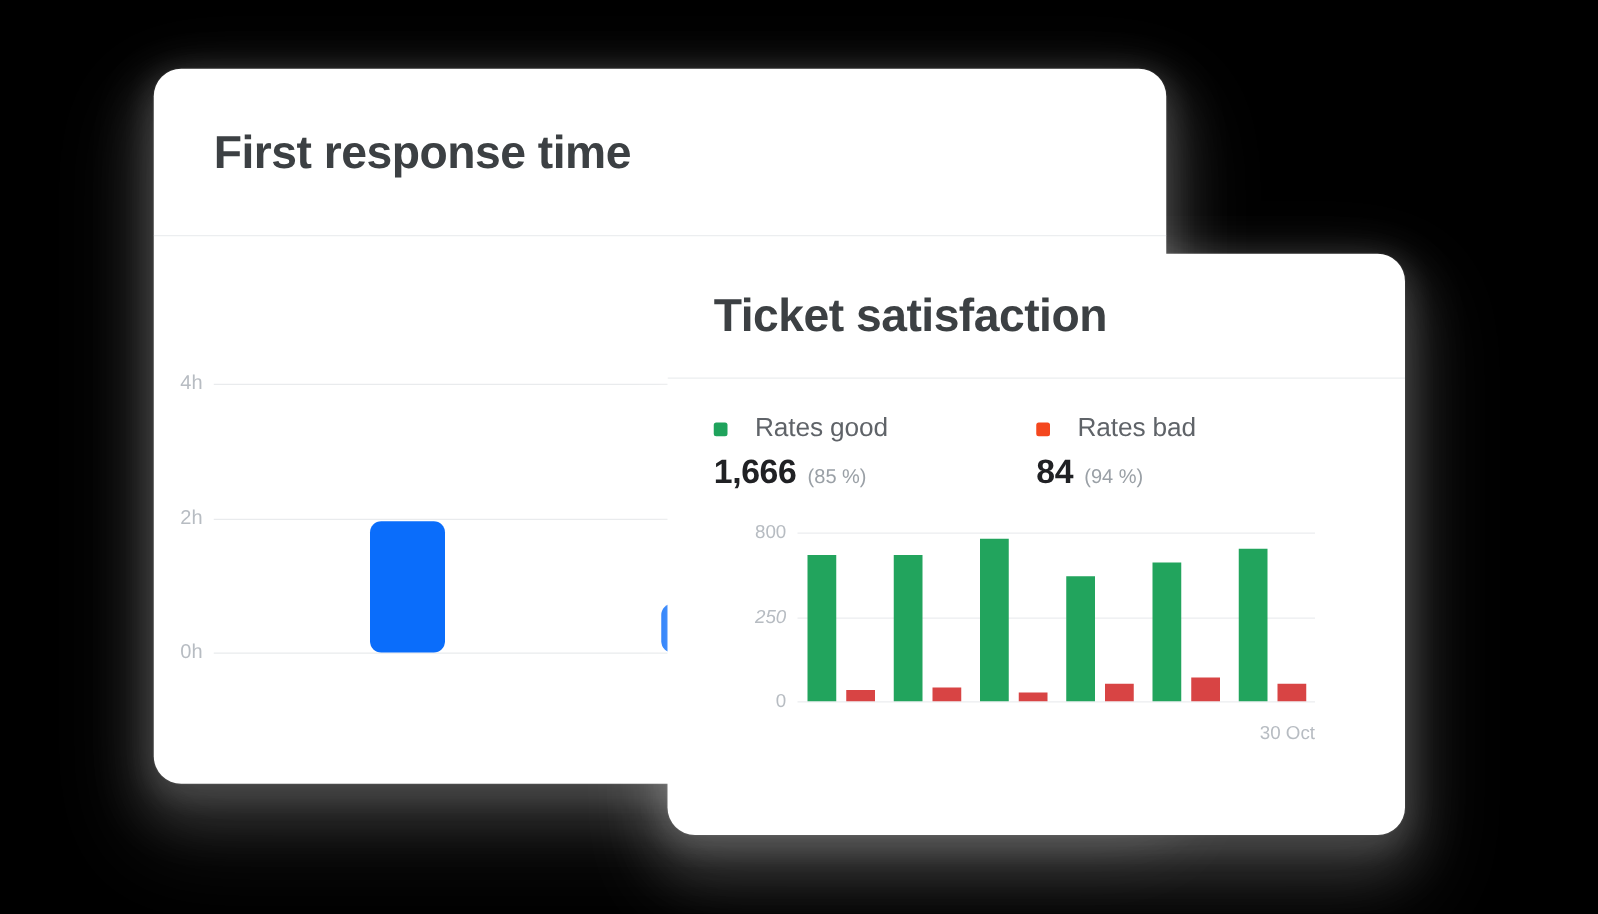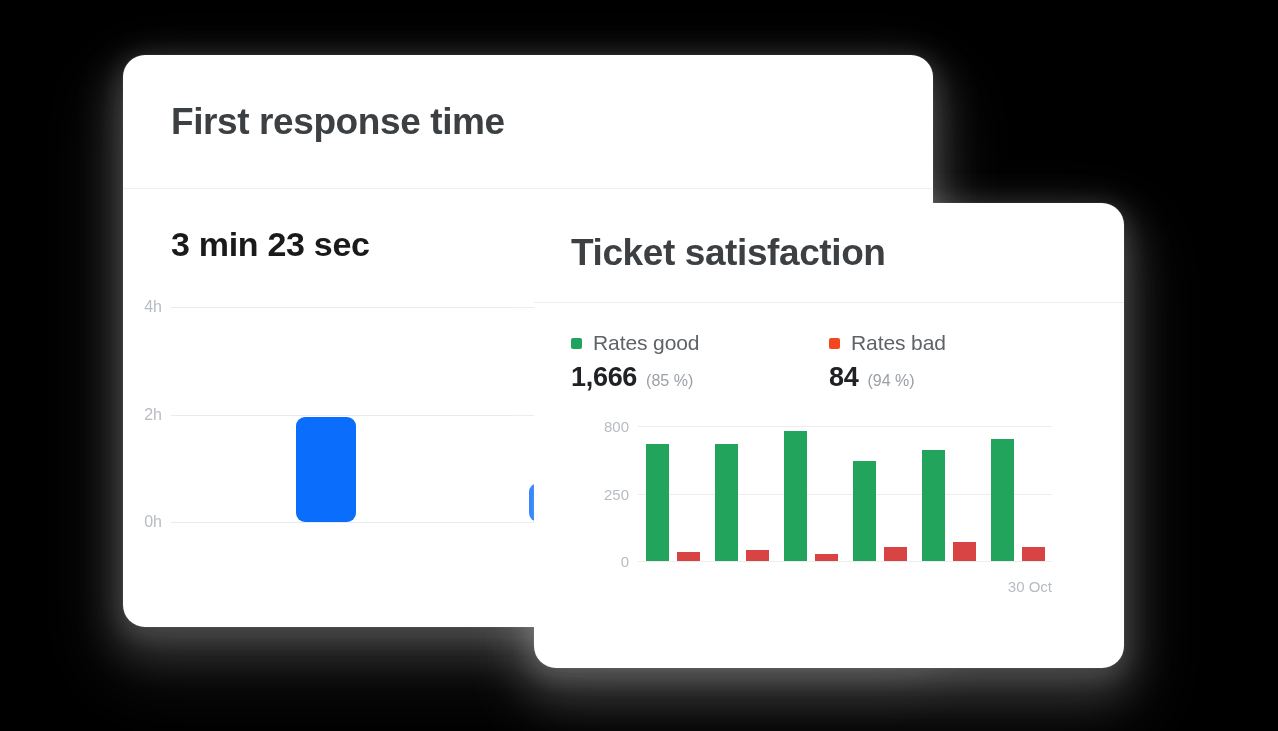--- a/index.html
+++ b/index.html
@@ -60,21 +60,21 @@
   }
   .blue-bar {
     position: absolute; bottom: 0;
     background: #0a6dfb; border-radius: 9px;
   }
 
   
   .sat-body { padding: 28px 37px 0 37px; position: relative; height: 364px; }
   .legend-row { display: flex; }
   .legend-block { width: 272px; }
-  .legend-head { display: flex; align-items: center; gap: 11px; }
+  .legend-head { display: flex; align-items: center; gap: 22px; }
   .legend-dot { width: 11px; height: 11px; border-radius: 2px; flex: none; }
   .legend-name { font-size: 21px; color: #5f6368; letter-spacing: -0.1px; }
   .legend-nums { margin-top: 7px; display: flex; align-items: baseline; gap: 9px; }
   .legend-val { font-size: 27px; font-weight: 700; color: #202124; letter-spacing: -0.3px; }
   .legend-pct { font-size: 16px; color: #9aa0a6; }
 
   .sat-chart {
     position: absolute; left: 104px; top: 123px;
     width: 414px; height: 135px;
   }
@@ -94,21 +94,20 @@
 <body>
 
 <div id="stage">
 
   <div class="card" id="card-frt">
     <div class="card-header">
       <div class="card-title" id="frt-title">First response time</div>
     </div>
     <div class="divider"></div>
     <div class="frt-body">
-      <div id="frt-value">3 min 23 sec</div>
 
       <div class="frt-chart" id="frt-chart">
           <div class="gridline" style="top: 215px;"></div>
           <div class="axis-lbl" style="top: 215px;">0h</div>
           <div class="gridline" style="top: 107.5px;"></div>
           <div class="axis-lbl" style="top: 107.5px;">2h</div>
           <div class="gridline" style="top: 0px;"></div>
           <div class="axis-lbl" style="top: 0px;">4h</div>
           <div class="blue-bar" style="background: rgb(10, 109, 251); left: 125px; width: 60px; height: 105px;"></div>
           <div class="blue-bar" style="background: rgb(10, 109, 251); left: 358px; width: 60px; height: 39px;"></div>
@@ -146,21 +145,21 @@
             <span class="legend-pct">(94 %)</span>
           </div>
         </div>
       </div>
 
       <div class="sat-chart" id="sat-chart">
         <div id="sat-xlabel">30 Oct</div>
       <div class="sat-grid" style="top: 135px;"></div>
           <div class="sat-axis-lbl" style="top: 135px;">0</div>
           <div class="sat-grid" style="top: 67.5px;"></div>
-          <div class="sat-axis-lbl" style="top: 67.5px;">250</div>
+          <div class="sat-axis-lbl" style="top: 67.5px; font-style: italic;">250</div>
           <div class="sat-grid" style="top: 0px;"></div>
           <div class="sat-axis-lbl" style="top: 0px;">800</div>
           <div class="sat-bar" style="background: rgb(34, 164, 93); left: 8px; width: 23px; height: 117px;"></div>
           <div class="sat-bar" style="background: rgb(216, 68, 68); left: 39px; width: 23px; height: 9px;"></div>
           <div class="sat-bar" style="background: rgb(34, 164, 93); left: 77px; width: 23px; height: 117px;"></div>
           <div class="sat-bar" style="background: rgb(216, 68, 68); left: 108px; width: 23px; height: 11px;"></div>
           <div class="sat-bar" style="background: rgb(34, 164, 93); left: 146px; width: 23px; height: 130px;"></div>
           <div class="sat-bar" style="background: rgb(216, 68, 68); left: 177px; width: 23px; height: 7px;"></div>
           <div class="sat-bar" style="background: rgb(34, 164, 93); left: 215px; width: 23px; height: 100px;"></div>
           <div class="sat-bar" style="background: rgb(216, 68, 68); left: 246px; width: 23px; height: 14px;"></div>

